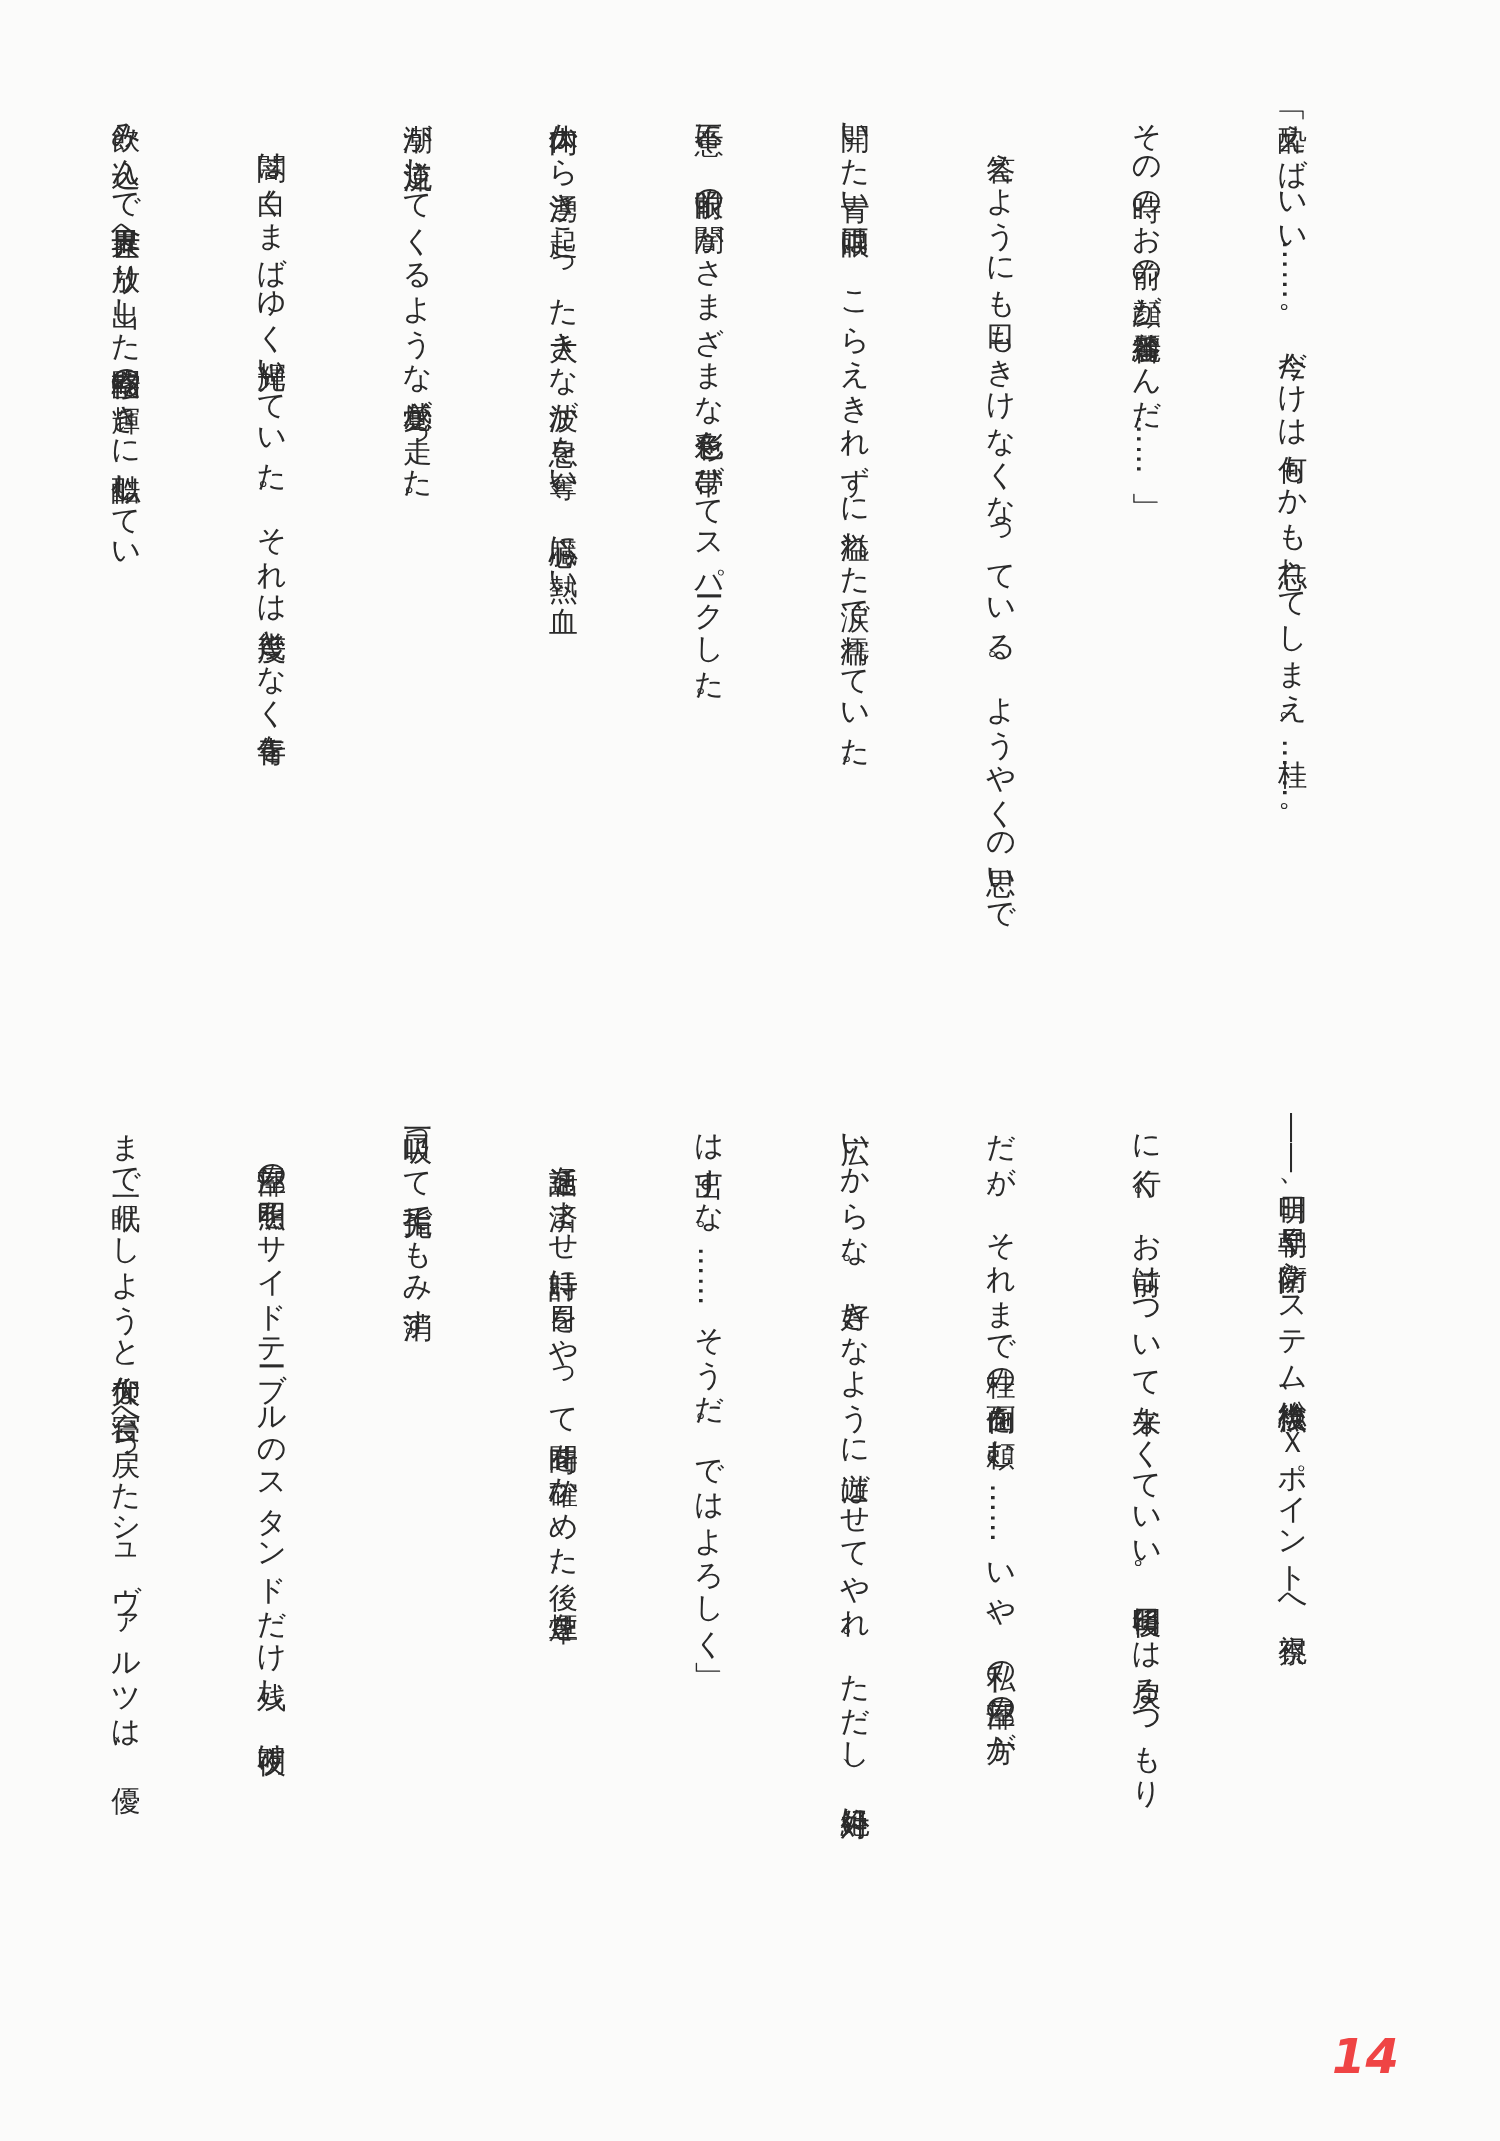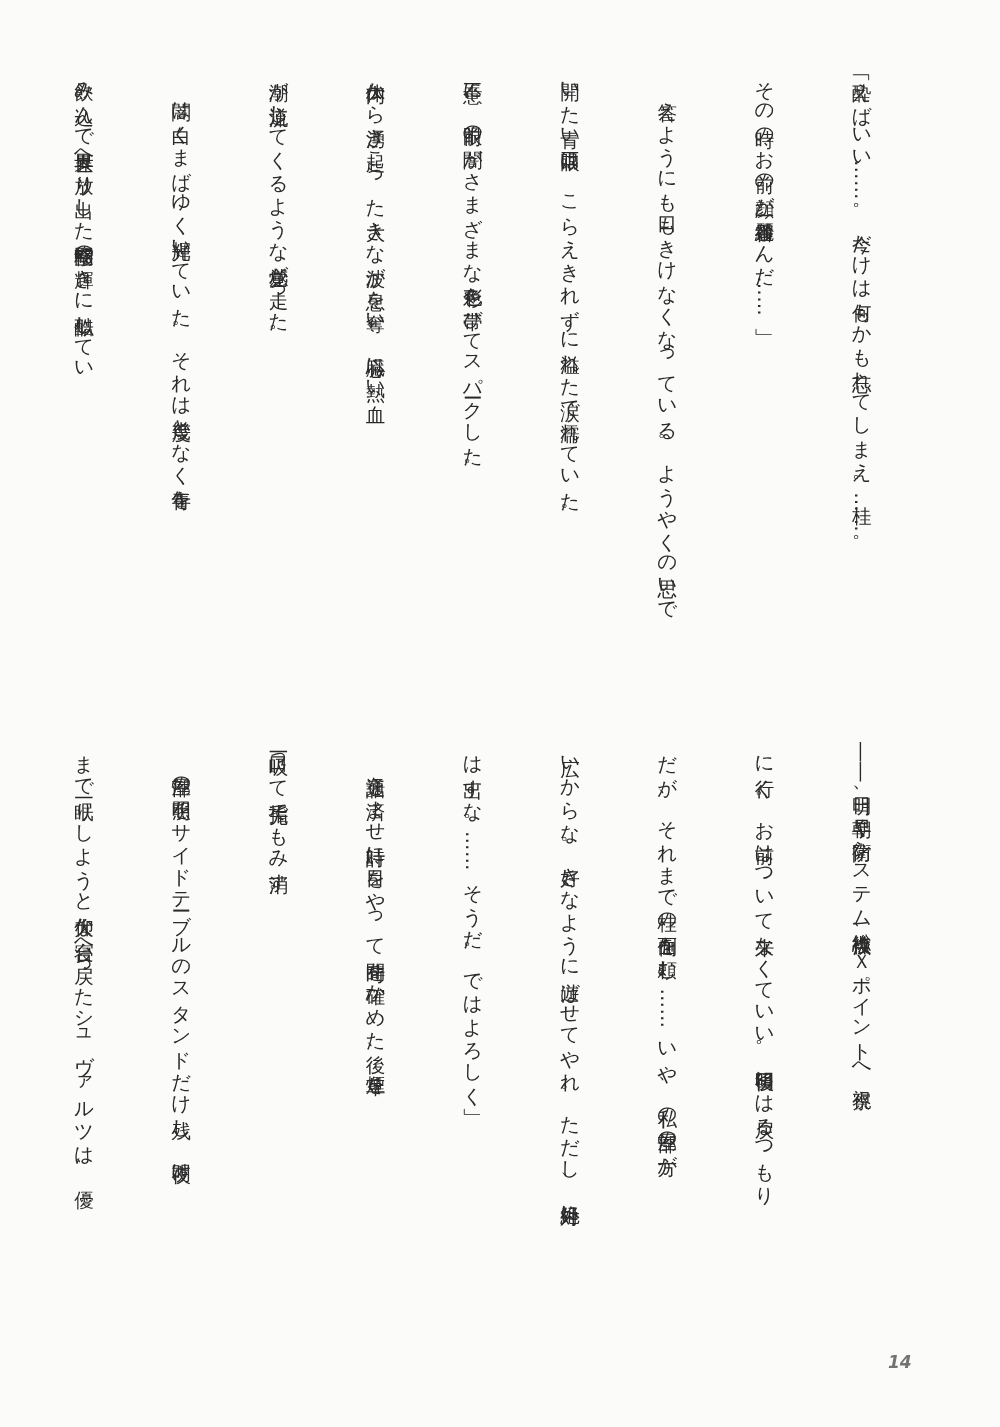--- a/index.html
+++ b/index.html
@@ -22,22 +22,22 @@
   }
   .block-top { top: 68px; right: 58px; height: 640px; }
   .block-bottom { top: 742px; right: 58px; height: 600px; }
   .line { display: block; }
   .page-number {
     position: absolute;
     left: 888px; top: 1352px;
     font-family: "DejaVu Sans", sans-serif;
     font-weight: bold;
     font-style: italic;
-    font-size: 17px;
-    color: #737373;
+    font-size: 32px;
+    color: #ef4444;
   }
 </style>
 </head>
 <body>
 
 <div class="block block-top">
   <span class="line">「酔えばいい……。今だけは何もかも忘れてしまえ。桂……。</span>
   <span class="line">その時のお前の顔が一番綺麗なんだ……」</span>
   <span class="line">　答えようにも口もきけなくなっている。ようやくの思いで</span>
   <span class="line">開いた青い両眼は、こらえきれずに溢れた涙で濡れていた。</span>

